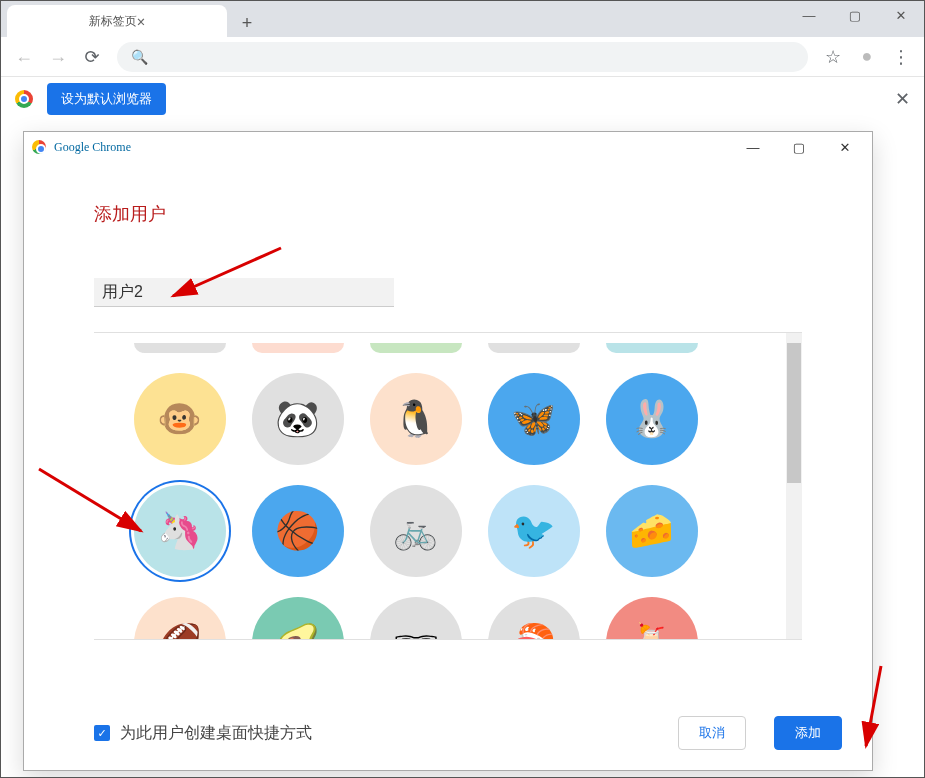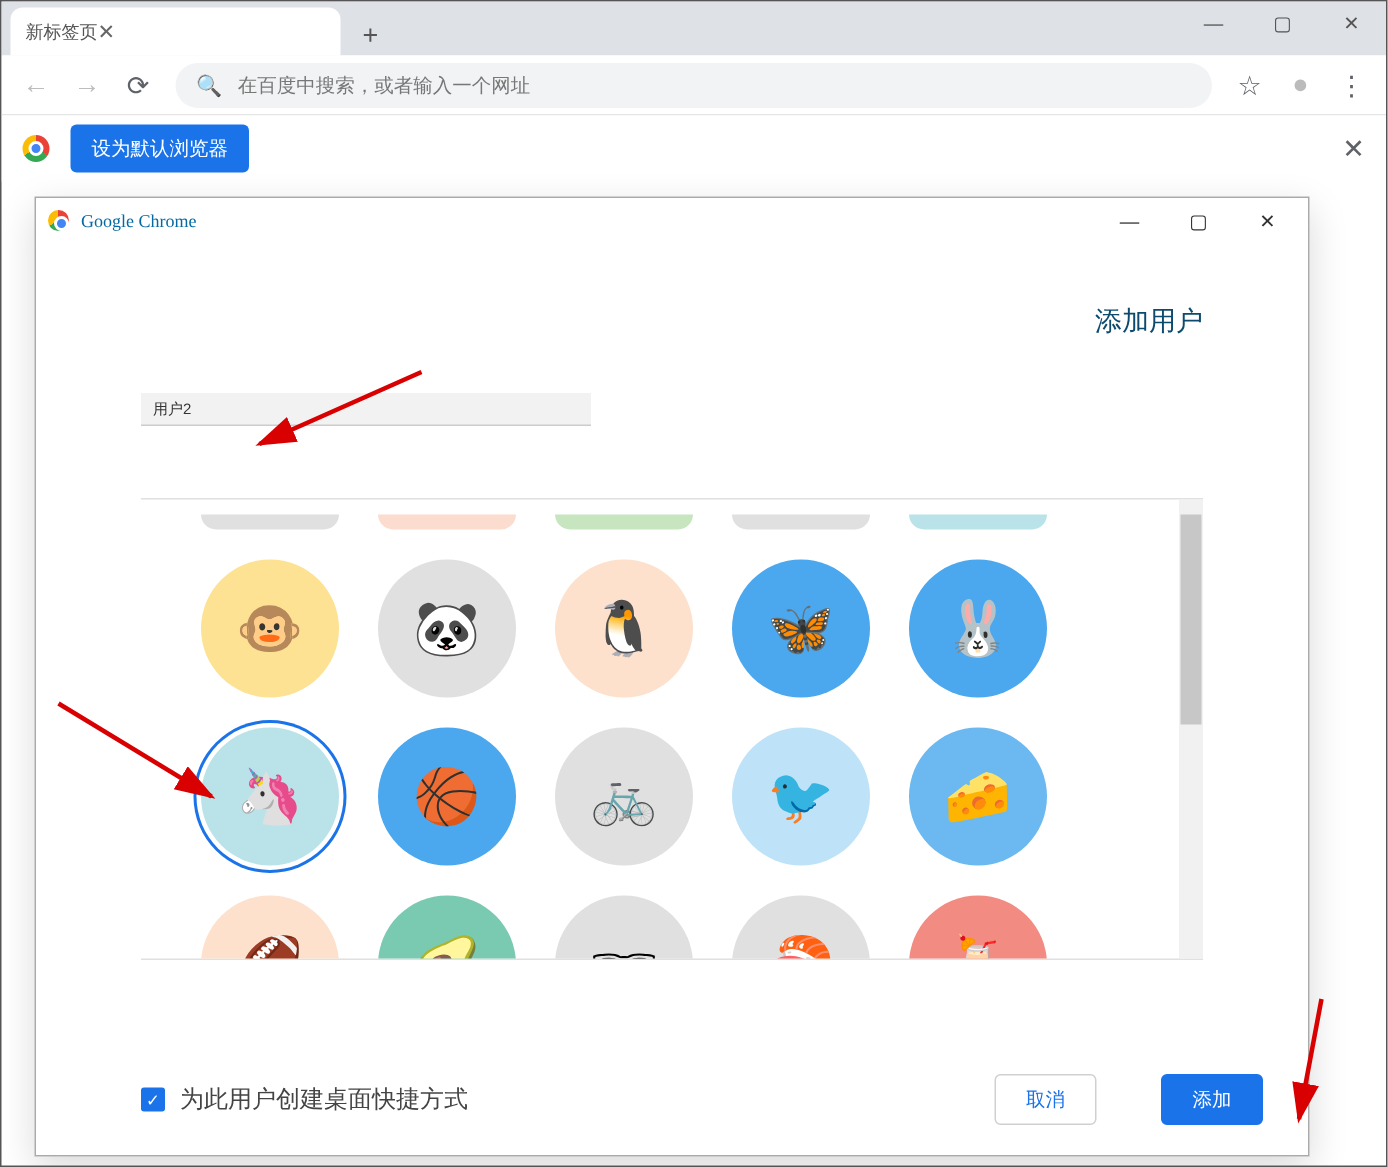--- a/index.html
+++ b/index.html
@@ -40,22 +40,23 @@
     .tab {
       background: #fff;
       height: 32px;
       width: 220px;
       border-radius: 8px 8px 0 0;
       display: flex;
       align-items: center;
       padding: 0 10px;
       font-size: 12px;
       color: #555;
-      justify-content: flex-start;
+      justify-content: center;
       margin-top: 4px;
+      font-family: Liberation Mono, monospace;
     }
     .tab .tab-close { color: #666; font-size: 14px; }
     .new-tab-btn {
       width: 28px;
       height: 28px;
       display: flex;
       align-items: center;
       justify-content: center;
       margin-left: 6px;
       color: #555;
@@ -139,31 +140,30 @@
     .dialog-titlebar .dialog-title { flex: 1; color: #0369a1; font-family: Liberation Serif, serif; }
     .dialog-titlebar .win-btn {
       width: 38px; height: 24px;
       display: flex; align-items: center; justify-content: center;
       color: #333; font-size: 13px;
     }
     .dialog-body {
       padding: 40px 70px 10px 70px;
     }
     .add-user-title {
-      font-size: 18px; color: #0c4a6e; font-weight: normal;
-      margin-bottom: 36px;
-      text-align: right;
+      font-size: 18px; color: #b91c1c; font-weight: normal;
+      margin-bottom: 52px;
     }
     .username-input {
       width: 300px;
       border: none;
       border-bottom: 1px solid #ccc;
       background: #f2f2f2;
       padding: 5px 8px;
-      font-size: 10px;
+      font-size: 16px;
       color: #333;
       outline: none;
     }
     
     .avatar-scroll {
       position: absolute;
       left: 70px; right: 70px;
       top: 200px; bottom: 130px;
       border-top: 1px solid #e0e0e0;
       border-bottom: 1px solid #e0e0e0;
@@ -202,21 +202,21 @@
       left: 70px; right: 30px; bottom: 20px;
       display: flex; align-items: center;
     }
     .chk {
       width: 16px; height: 16px; background: #1a73e8; border-radius: 2px;
       display: inline-flex; align-items: center; justify-content: center;
       color: #fff; font-size: 11px; margin-right: 10px;
     }
     .chk-label { color: #444; font-size: 16px; }
     .footer-btns {
-      margin-left: auto; display: flex; gap: 27px;
+      margin-left: auto; display: flex; gap: 12px;
     }
     .btn {
       padding: 7px 20px; font-size: 13px; border-radius: 4px; border: 1px solid #d0d0d0;
       background: #fff; color: #1a73e8;
     }
     .btn.primary {
       background: #1a73e8; border-color: #1a73e8; color: #fff; margin-left: 16px;
     }
     
     .arrow {
@@ -239,21 +239,20 @@
   </div>
   <div class="new-tab-btn">+</div>
 </div>
 
 <div class="toolbar">
   <div class="nav-icon disabled">←</div>
   <div class="nav-icon disabled">→</div>
   <div class="nav-icon">⟳</div>
   <div class="omnibox">
     <span class="search-ic">🔍</span>
-    <span>在百度中搜索，或者输入一个网址</span>
   </div>
   <div class="nav-icon">☆</div>
   <div class="nav-icon" style="color:#bbb;">●</div>
   <div class="nav-icon">⋮</div>
 </div>
 
 <div class="infobar">
   <span class="chrome-logo"></span>
   <button class="set-default-btn">设为默认浏览器</button>
   <span class="infobar-close">✕</span>

